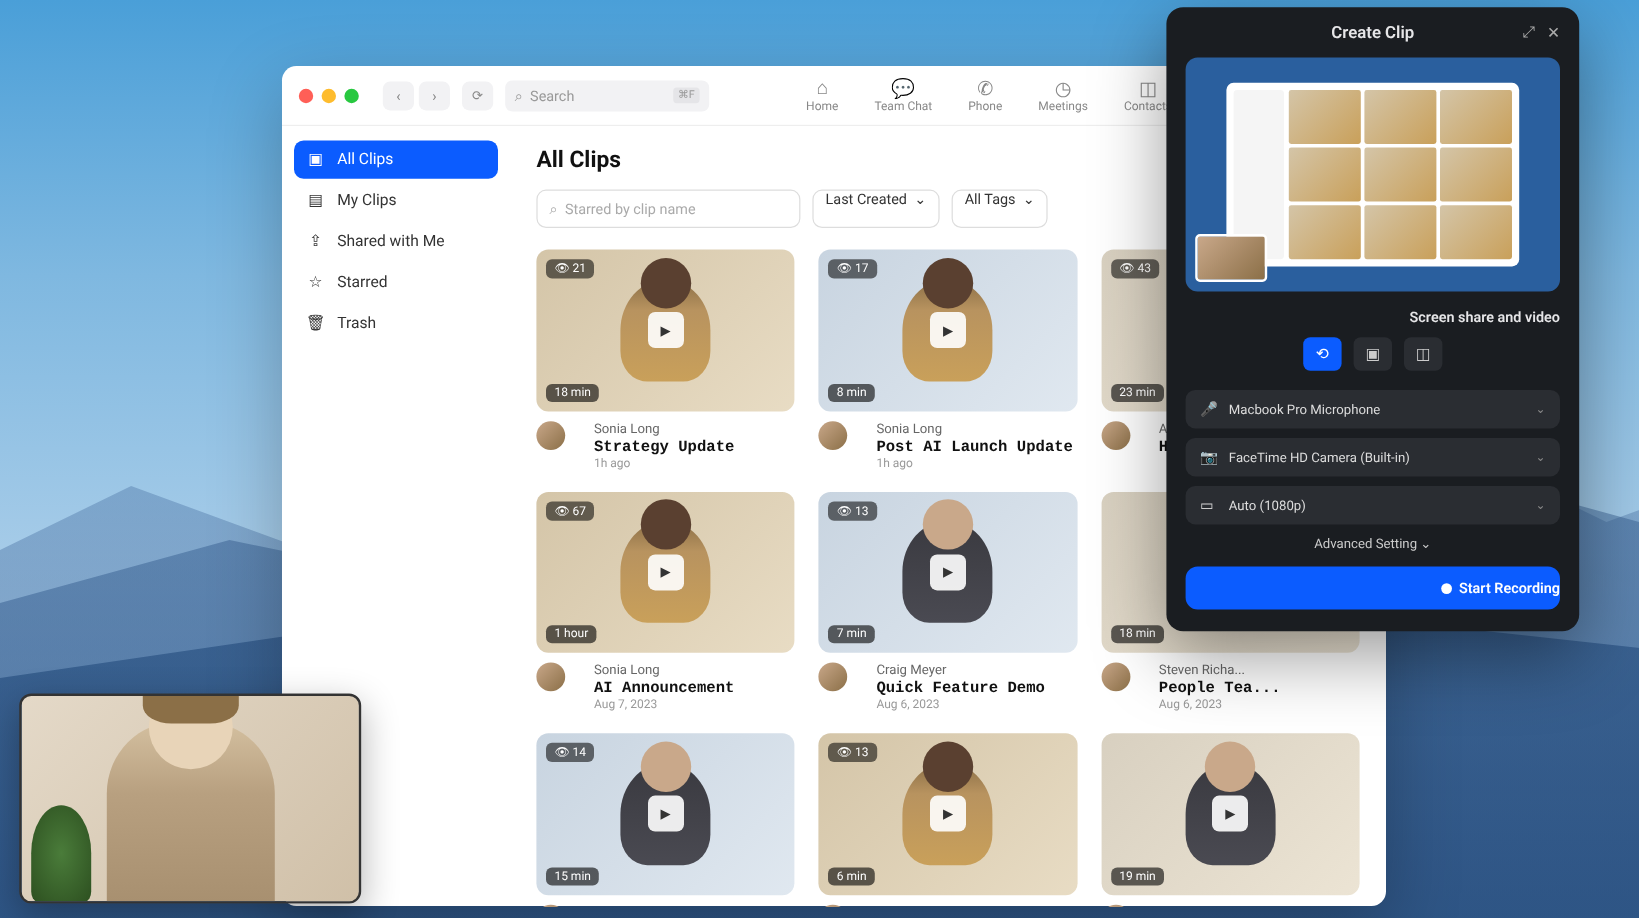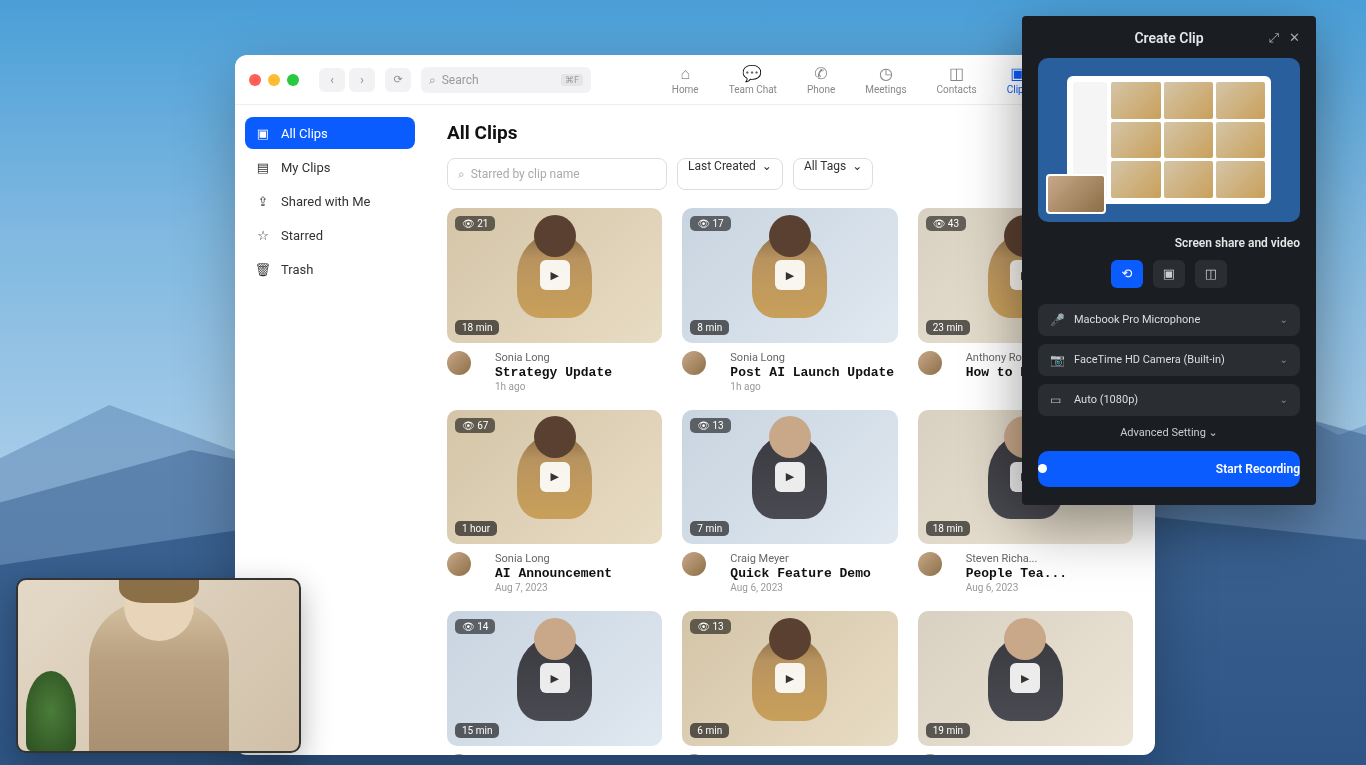--- a/index.html
+++ b/index.html
@@ -48,41 +48,41 @@
 .views-badge { position:absolute; top:8px; left:8px; background:rgba(0,0,0,.55); color:#fff; font-size:10px; padding:2px 7px; border-radius:5px; display:flex; align-items:center; gap:3px; }
 .dur-badge { position:absolute; bottom:8px; left:8px; background:rgba(0,0,0,.6); color:#fff; font-size:10px; padding:2px 7px; border-radius:5px; }
 .play { position:absolute; top:50%; left:50%; transform:translate(-50%,-50%); width:30px; height:30px; background:rgba(255,255,255,.9); border-radius:6px; display:flex; align-items:center; justify-content:center; color:#333; font-size:11px; }
 .card-meta { display:flex; gap:24px; }
 .avatar { width:24px; height:24px; border-radius:50%; background:linear-gradient(135deg,#c9a88a,#8b6f47); flex-shrink:0; }
 .card-text { display:flex; flex-direction:column; gap:1px; min-width:0; }
 .card-author { font-size:11px; color:#666; white-space:nowrap; overflow:hidden; text-overflow:ellipsis; }
 .card-title { font-size:13px; font-weight:600; color:#111; white-space:nowrap; overflow:hidden; text-overflow:ellipsis;font-family:Liberation Mono, monospace; }
 .card-date { font-size:10px; color:#999; }
 
-.create-panel { position:absolute; top:16px; right:50px; width:294px; background:#1a1d21; border-radius:4px; padding:14px 16px 18px; color:#e6e6e8; box-shadow:0 20px 60px rgba(0,0,0,.4); }
+.create-panel { position:absolute; top:6px; right:50px; width:344px; background:#1a1d21; border-radius:14px; padding:14px 16px 18px; color:#e6e6e8; box-shadow:0 20px 60px rgba(0,0,0,.4); }
 .cp-head { display:flex; align-items:center; justify-content:center; position:relative; margin-bottom:12px; }
 .cp-title { font-size:14px; font-weight:600; }
 .cp-actions { position:absolute; right:0; display:flex; gap:10px; color:#aaa; font-size:13px; }
 .cp-actions span { cursor:pointer; }
 .cp-preview { width:100%; aspect-ratio:16/10; background:#2a5f9e; border-radius:10px; margin-bottom:14px; position:relative; overflow:hidden; display:flex; align-items:center; justify-content:center; }
 .mini-window { width:78%; height:78%; background:#fff; border-radius:6px; padding:6px; display:flex; gap:4px; }
 .mini-sb { width:18%; background:#f5f5f5; border-radius:3px; }
 .mini-grid { flex:1; display:grid; grid-template-columns:repeat(3,1fr); gap:3px; }
 .mini-cell { background:linear-gradient(135deg,#d4c5a8,#c9a05a); border-radius:2px; }
 .mini-pip { position:absolute; bottom:8px; left:8px; width:60px; height:40px; background:linear-gradient(135deg,#c9a88a,#8b6f47); border-radius:4px; border:2px solid #fff; }
 .cp-section { font-size:12px; font-weight:600; text-align:right; margin-bottom:10px; }
 .cp-modes { display:flex; justify-content:center; gap:10px; margin-bottom:16px; }
 .mode { width:32px; height:28px; border-radius:6px; background:#2a2d32; display:flex; align-items:center; justify-content:center; font-size:13px; cursor:pointer; color:#ccc; }
 .mode.active { background:#0b5cff; color:#fff; }
 .cp-select { display:flex; align-items:center; gap:10px; background:#2a2d32; border-radius:8px; padding:9px 12px; margin-bottom:8px; font-size:11px; cursor:pointer; }
 .cp-select .sel-ico { width:14px; font-size:12px; color:#ccc; }
 .cp-select .sel-label { flex:1; color:#ddd; }
 .cp-select .sel-chev { color:#888; font-size:10px; }
 .cp-adv { text-align:center; font-size:11px; color:#ccc; margin:10px 0 12px; cursor:pointer; }
-.cp-record { width:100%; height:36px; background:#0b5cff; border:none; border-radius:10px; color:#fff; font-size:12px; font-weight:600; display:flex; align-items:center; justify-content:space-between; gap:6px; cursor:pointer; }
+.cp-record { width:100%; height:36px; background:#0b5cff; border:none; border-radius:10px; color:#fff; font-size:12px; font-weight:600; display:flex; align-items:center; justify-content:flex-end; gap:6px; cursor:pointer; }
 .rec-dot { width:9px; height:9px; border-radius:50%; background:#fff; }
 
 .pip { position:absolute; bottom:12px; left:16px; width:285px; height:175px; background:linear-gradient(135deg,#e4d9c8,#d0c0a8); border-radius:10px; border:2px solid #333; box-shadow:0 10px 30px rgba(0,0,0,.3); overflow:hidden; display:flex; align-items:flex-end; justify-content:center; }
 .pip-person { width:140px; height:150px; background:linear-gradient(180deg,#d4c0a0 0%,#b8a080 40%,#a89070 100%); border-radius:60px 60px 0 0; position:relative; }
 .pip-person::before { content:""; position:absolute; top:-30px; left:50%; transform:translateX(-50%); width:70px; height:70px; border-radius:50%; background:#e8d4b8; }
 .pip-person::after { content:""; position:absolute; top:-48px; left:50%; transform:translateX(-50%); width:80px; height:50px; border-radius:50% 50% 30% 30%; background:#8b6f47; }
 .plant { position:absolute; bottom:0; left:8px; width:50px; height:80px; background:radial-gradient(ellipse at center,#4a7c3a 0%,#2d5020 100%); border-radius:50% 50% 10% 10%; }
 </style>
 </head>
 <body>

